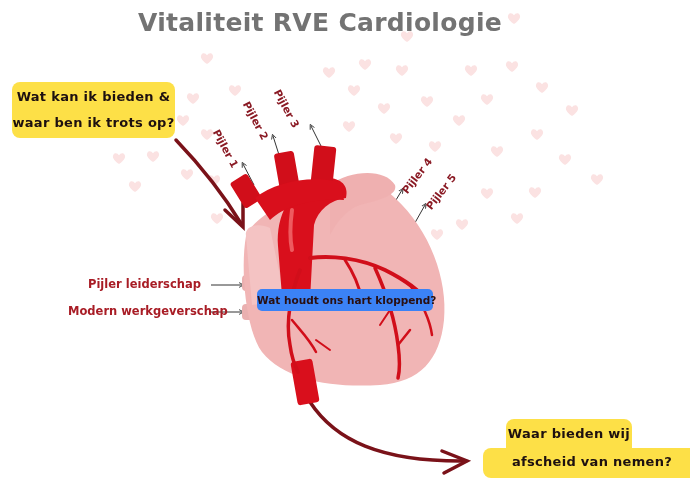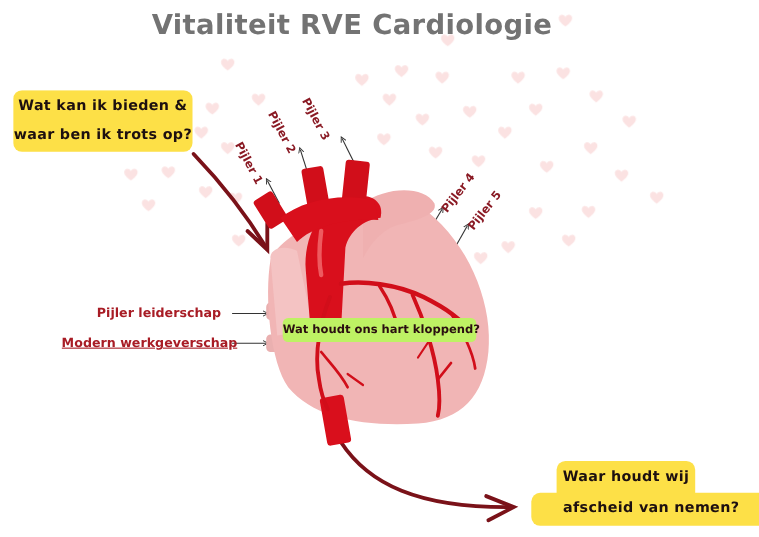--- a/index.html
+++ b/index.html
@@ -17,21 +17,21 @@
     position: absolute; background: #fde047; border-radius: 8px;
     color: #1d1010; font-weight: bold; font-size: 13px; text-align: center;
     line-height: 26px; letter-spacing: 0.3px;
   }
   .bubble .line { display: block; white-space: nowrap; }
   .q1 { left: 12px; top: 82px; width: 163px; height: 56px; padding-top: 2px; box-sizing: border-box; }
   .q3-top { left: 506px; top: 419px; width: 126px; height: 30px; line-height: 30px; border-radius: 8px 8px 0 0; }
   .q3-bot { left: 483px; top: 448px; width: 218px; height: 30px; line-height: 28px; border-radius: 8px; }
   .q2 {
     position: absolute; left: 257px; top: 289px; width: 176px; height: 22px;
-    background: #bef264; border-radius: 5px; color: #2a0f10; font-weight: bold;
+    background: #3b82f6; border-radius: 5px; color: #2a0f10; font-weight: bold;
     font-size: 10.5px; line-height: 22px; text-align: center; white-space: nowrap;
   }
   .label-red {
     position: absolute; color: #a81c25; font-weight: bold; font-size: 11.5px; white-space: nowrap;
   }
   .pijler {
     position: absolute; color: #8a1a24; font-weight: bold; font-size: 10.5px;
     white-space: nowrap; transform-origin: left center;
   }
   svg.art { position: absolute; left: 0; top: 0; }
@@ -149,26 +149,26 @@
 <div class="title">Vitaliteit RVE Cardiologie</div>
 
 <div class="bubble q1">
   <span class="line">Wat kan ik bieden &amp;</span>
   <span class="line">waar ben ik trots op?</span>
 </div>
 
 <div class="q2">Wat houdt ons hart kloppend?</div>
 
 <div class="bubble q3-top">
-  <span class="line">Waar houdt wij</span>
+  <span class="line">Waar bieden wij</span>
 </div>
 <div class="bubble q3-bot">
   <span class="line">afscheid van nemen?</span>
 </div>
 
 <div class="label-red" style="left:88px; top:277px;">Pijler leiderschap</div>
-<div class="label-red" style="left:56px; top:304px;text-decoration:underline;">Modern werkgeverschap</div>
+<div class="label-red" style="left:68px; top:304px;">Modern werkgeverschap</div>
 
 <div class="pijler" style="left:216px; top:124px; transform: rotate(62deg);">Pijler 1</div>
 <div class="pijler" style="left:246px; top:96px; transform: rotate(62deg);">Pijler 2</div>
 <div class="pijler" style="left:277px; top:84px; transform: rotate(62deg);">Pijler 3</div>
 <div class="pijler" style="left:404px; top:186px; transform: rotate(-52deg);">Pijler 4</div>
 <div class="pijler" style="left:428px; top:202px; transform: rotate(-52deg);">Pijler 5</div>
 
 </body></html>

